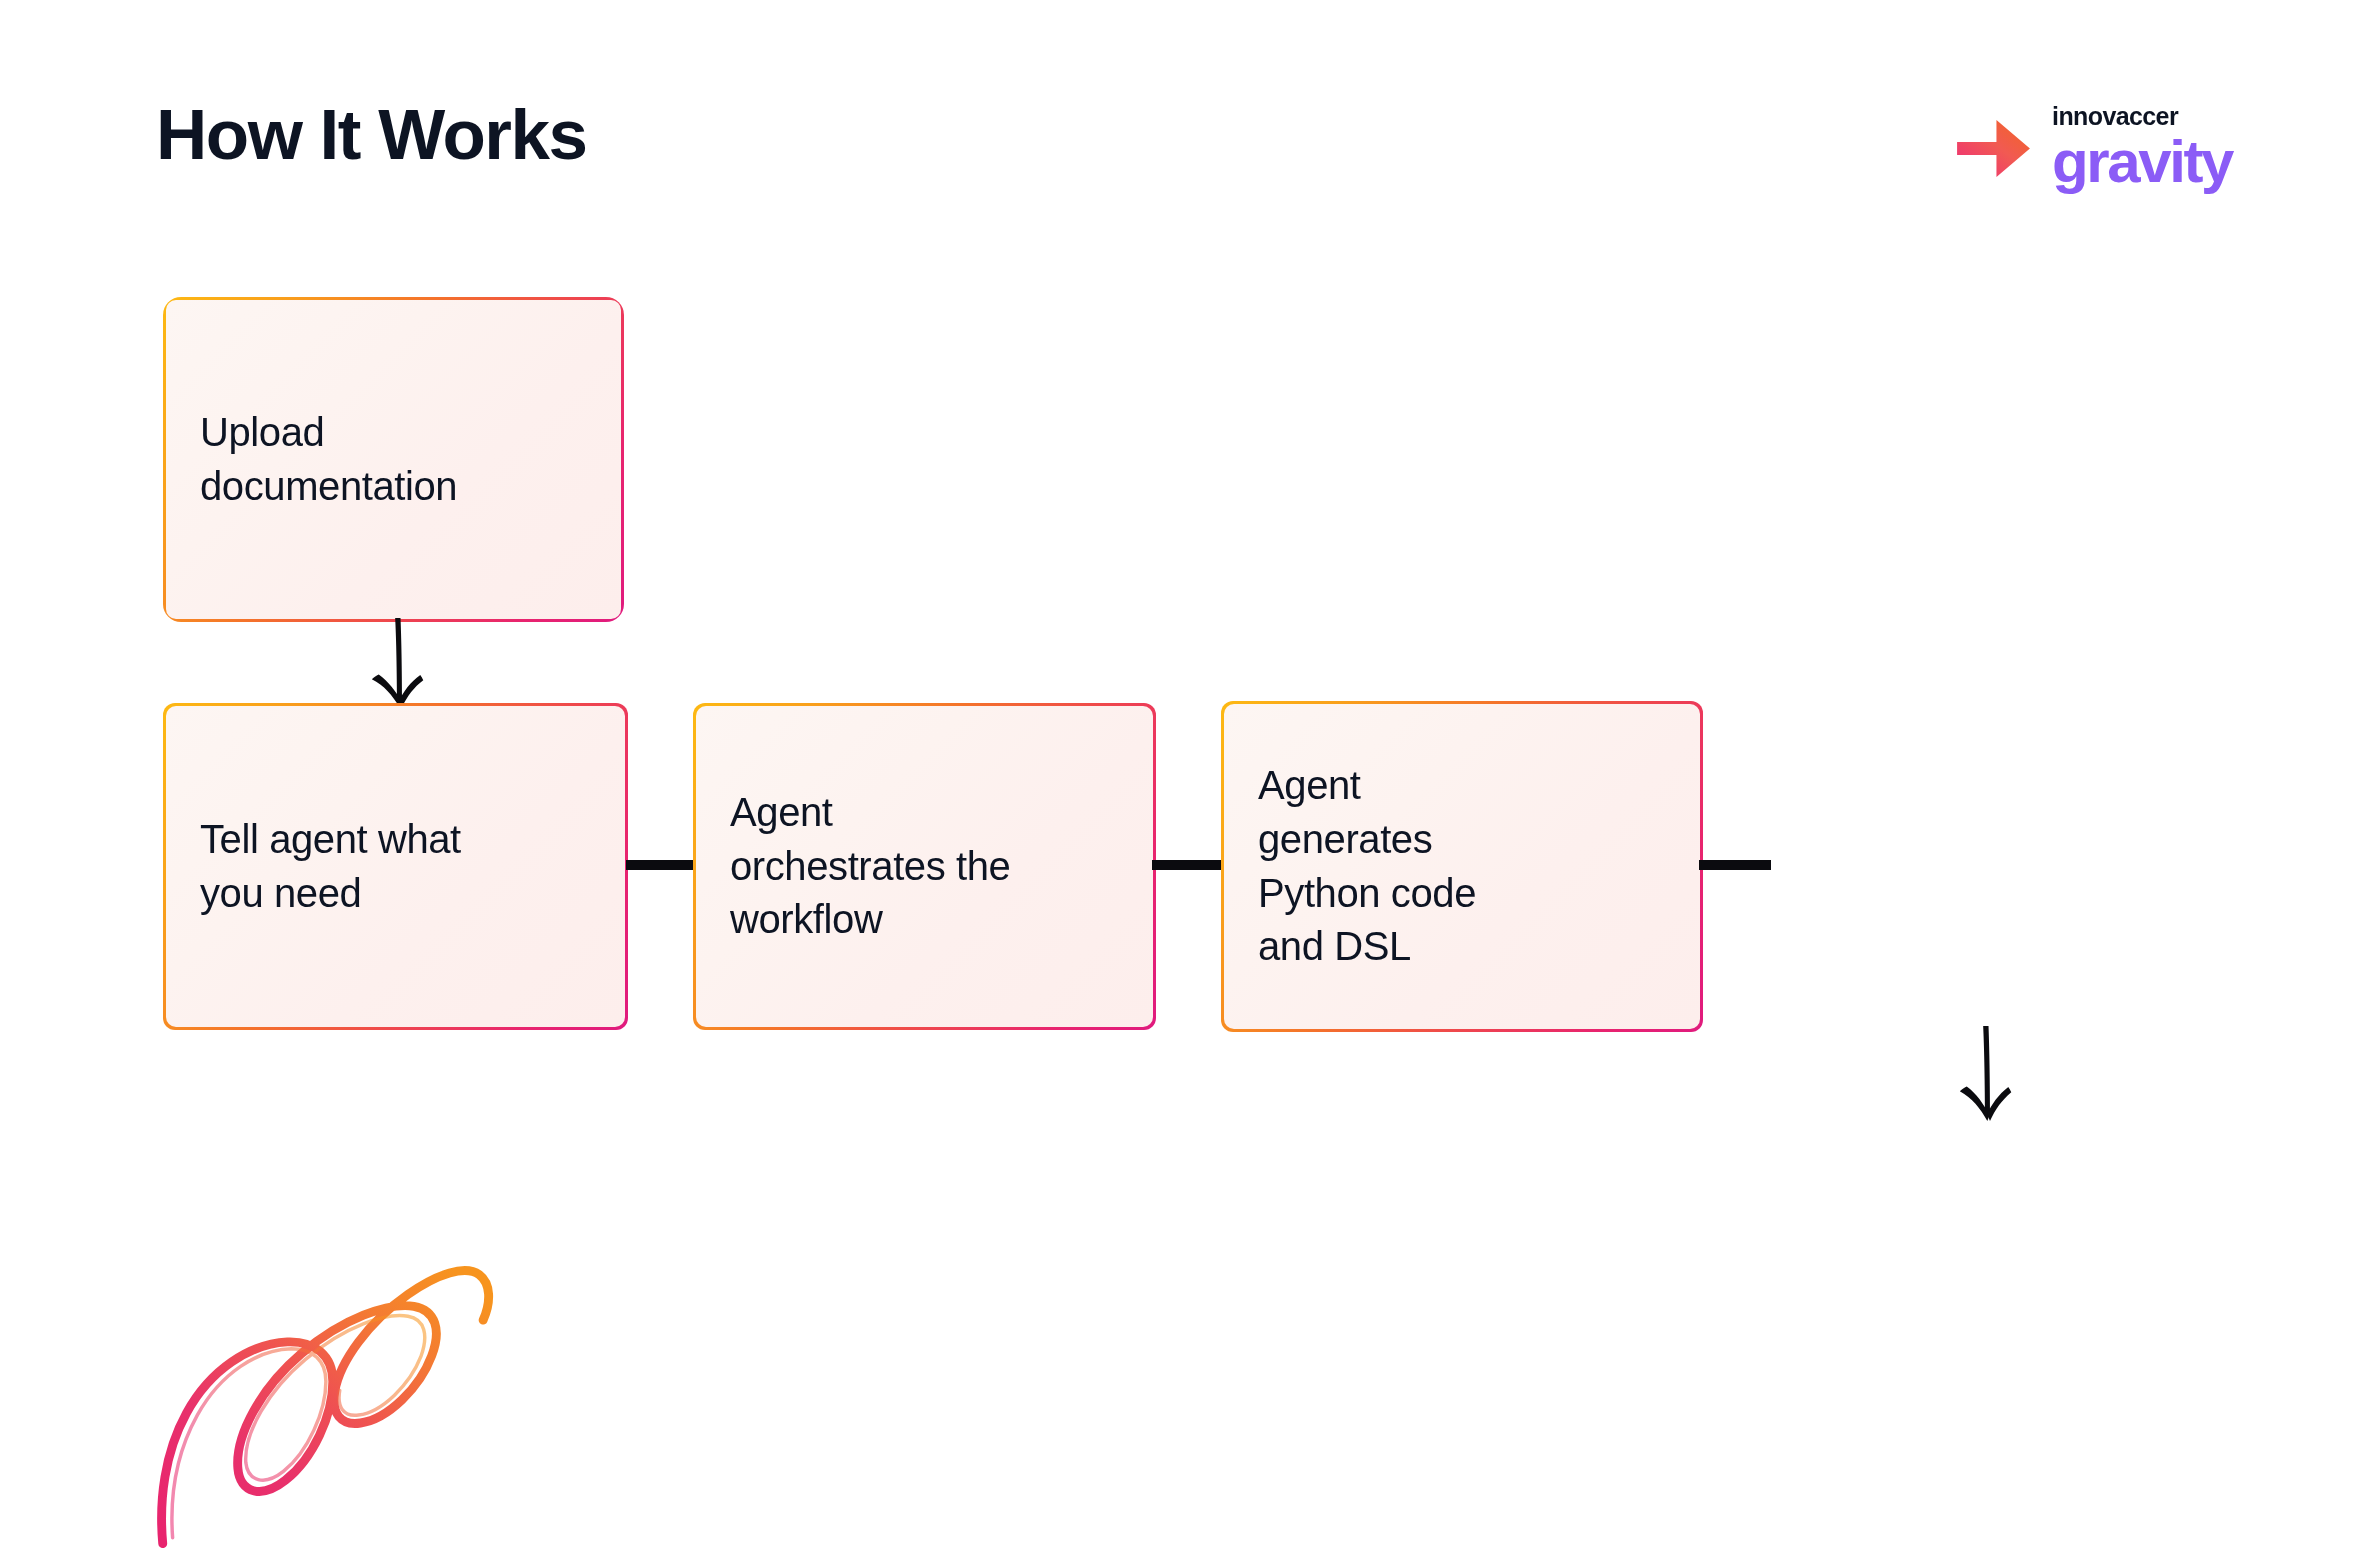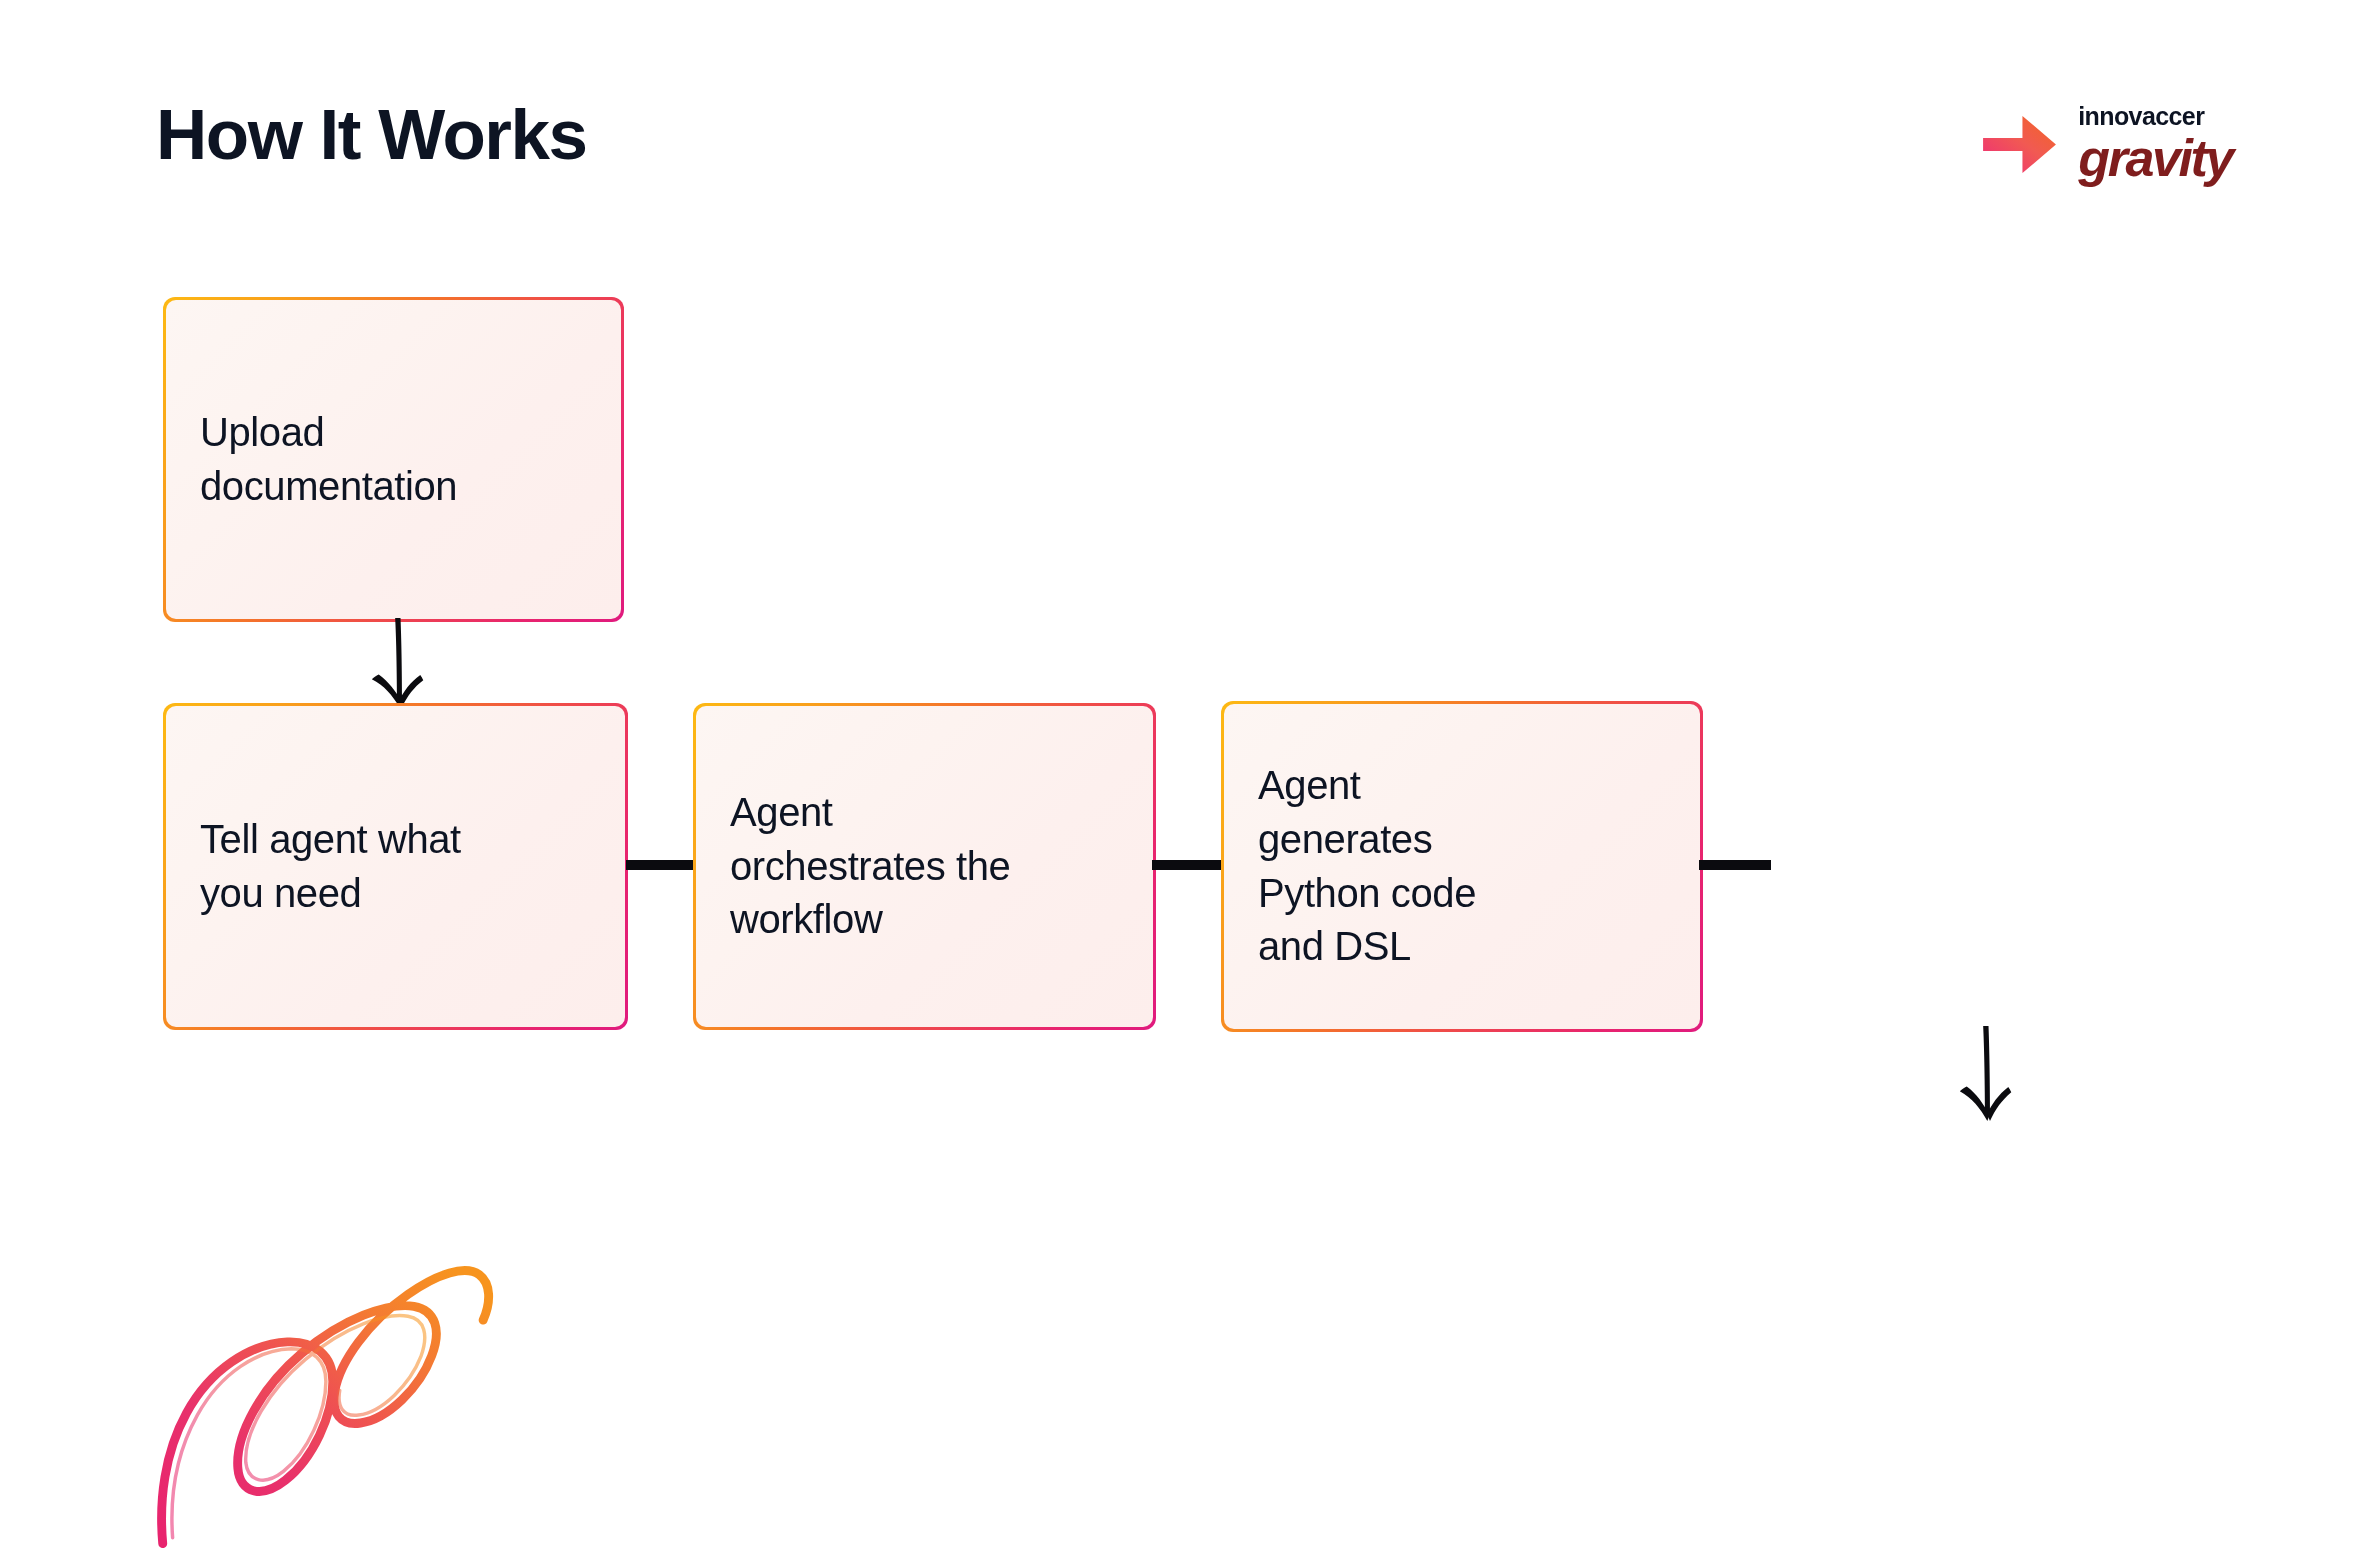--- a/index.html
+++ b/index.html
@@ -54,25 +54,24 @@
   }
   #logo-innovaccer {
     font-size: 25px;
     font-weight: 700;
     letter-spacing: -0.6px;
     color: #0d1423;
     margin-bottom: 3px;
     margin-left: 0;
   }
   #logo-gravity {
-    font-size: 52px;
+    font-size: 60px;
     font-weight: 700;
     letter-spacing: -2.4px;
-    color: #7f1d1d;
-    font-style: italic;
+    color: #8b5cf6;
   }
 
   
   .flow-box {
     position: absolute;
     border-radius: 12px;
     padding: 3px;
     box-sizing: border-box;
     background-image: linear-gradient(120deg,
         #fdb913 0%,
@@ -98,21 +97,21 @@
   }
   .flow-label {
     font-size: 40px;
     line-height: 1.34;
     color: #0d1423;
     letter-spacing: -0.4px;
     font-weight: 400;
     white-space: pre-line;
   }
 
-  #box-upload      { left: 163px;  top: 297px;  width: 461px; height: 325px; }
+  #box-upload      { left: 163px;  top: 297px;  width: 461px; height: 325px; border-radius: 18px; }
   #box-tell        { left: 163px;  top: 703px;  width: 465px; height: 327px; }
   #box-orchestrate { left: 693px;  top: 703px;  width: 463px; height: 327px; }
   #box-generate    { left: 1221px; top: 701px;  width: 482px; height: 331px; }
   #box-validate    { left: 1767px; top: 703px;  width: 451px; height: 327px; }
   #box-tweak       { left: 1762px; top: 1119px; width: 457px; height: 315px; }
 
   
   .connector-h {
     position: absolute;
     height: 10px;

